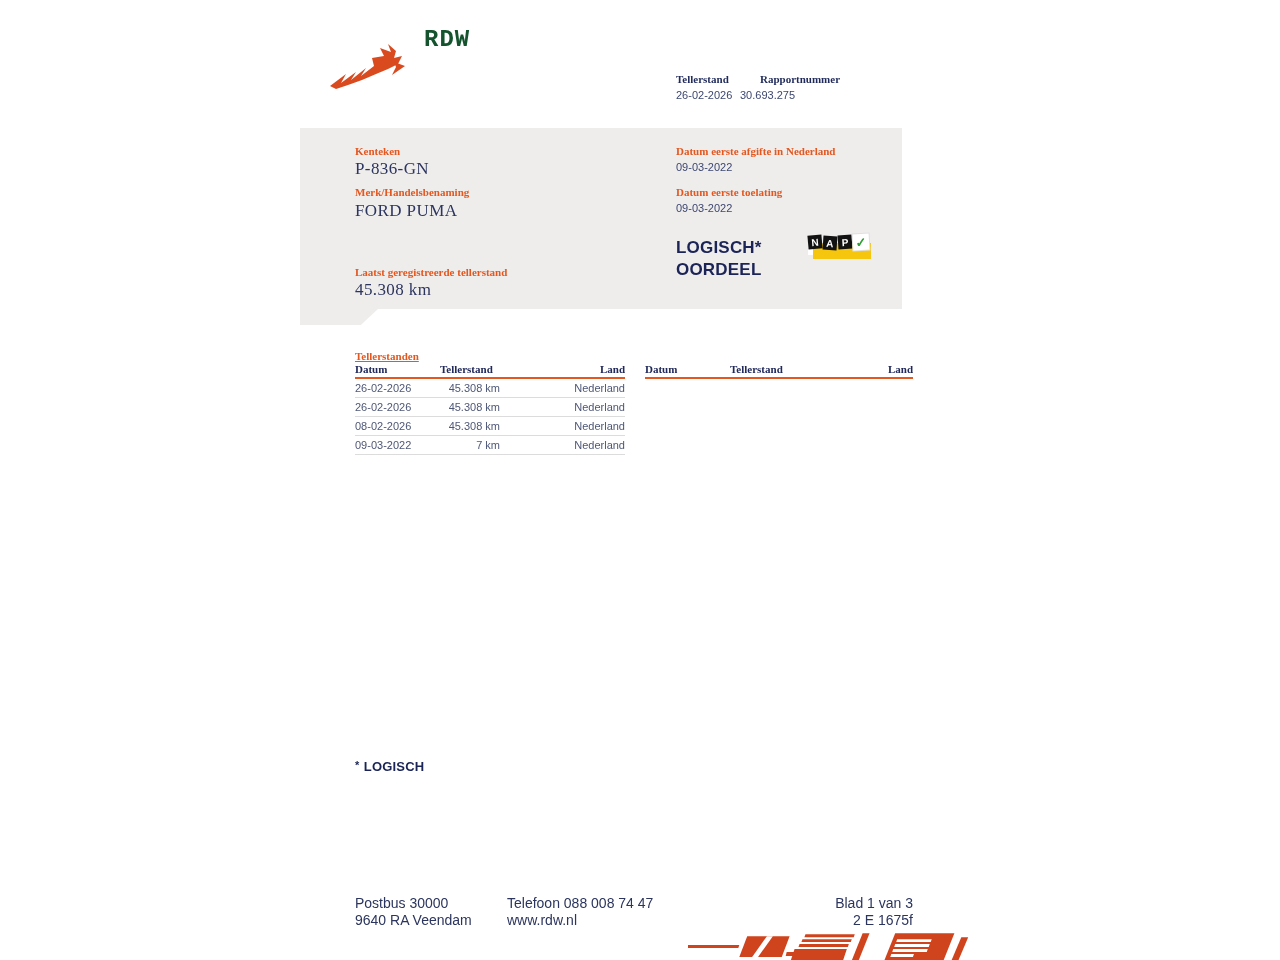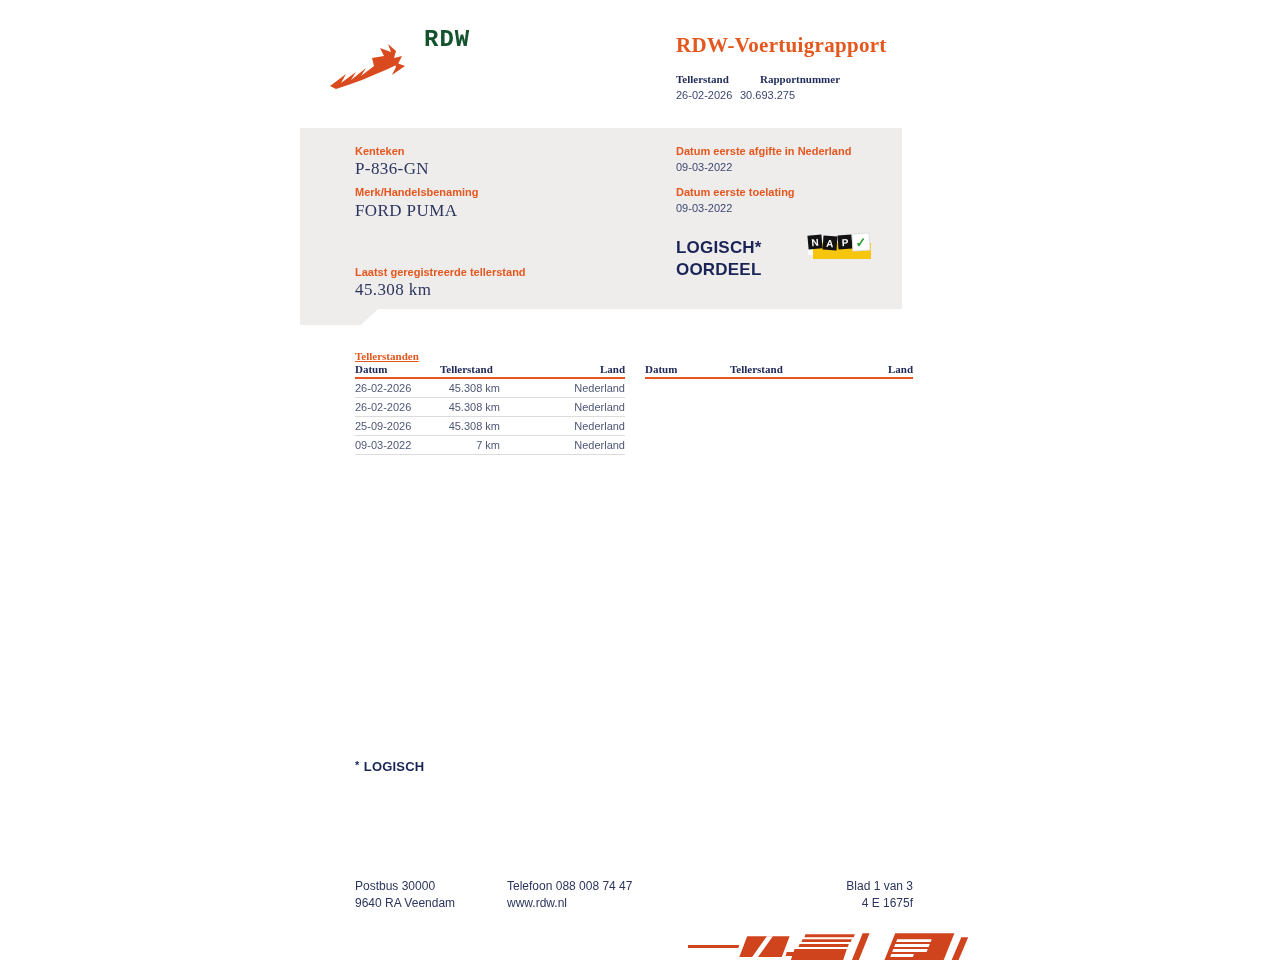--- a/index.html
+++ b/index.html
@@ -12,21 +12,21 @@
              letter-spacing:1px;color:#14532d;}
   .doc-title{font-family:"Liberation Serif",serif;font-weight:700;font-size:21px;
              color:#e4571e;letter-spacing:0.3px;}
   .meta-label{font-family:"Liberation Serif",serif;font-weight:700;font-size:11px;color:#1f2a5a;}
   .meta-value{font-size:11px;color:#3c4770;}
 
   
   .panel{left:300px;top:128px;width:602px;height:181px;background:#efecec;}
   .panel-tab{left:300px;top:309px;width:78px;height:16px;background:#efecec;
              clip-path:polygon(0 0,100% 0,78% 100%,0 100%);}
-  .field-label{font-family:Liberation Sans, sans-serif;font-weight:700;font-size:11px;color:#e4571e;}
+  .field-label{font-family:Liberation Serif, serif;font-weight:700;font-size:11px;color:#e4571e;}
   .field-value-lg{font-family:"Liberation Serif",serif;font-size:17px;color:#2b355e;letter-spacing:0.4px;}
   .field-value-sm{font-size:11px;color:#3c4770;}
   .verdict{font-size:17px;font-weight:700;color:#1a2456;line-height:22px;letter-spacing:0.2px;}
 
   
   .nap{left:808px;top:233px;width:66px;height:30px;}
   .nap-yellow{position:absolute;left:5px;top:10px;width:58px;height:16px;background:#f6c50e;}
   .nap-tile{position:absolute;top:2px;width:14px;height:14px;display:flex;align-items:center;
             justify-content:center;font-size:10px;font-weight:700;}
   .nap-black{background:#121212;color:#ffffff;}
@@ -51,39 +51,38 @@
   .tc1{width:60px;text-align:left;}
   .tbodyrow .tc1{text-align:right;}
   .tc2{flex:1;text-align:right;}
 
   
   .fn-title{font-size:13px;font-weight:700;color:#1a2456;letter-spacing:0.2px;}
   .fn-ast{font-size:11px;font-weight:700;color:#1a2456;vertical-align:2px;}
   .fn-text{width:530px;font-size:11px;line-height:16px;color:#e2703a;}
 
   
-  .foot{font-size:12px;color:#2b355e;}
+  .foot{font-size:14px;color:#2b355e;margin-top:16px;}
   .foot-right{text-align:right;padding-left:42px;}
 
   svg{display:block;}
 </style>
 </head>
 <body>
 
 <div class="page">
 
   <div class="abs" style="left:328px;top:34px;width:80px;height:56px;">
     <svg width="80" height="56" viewBox="0 0 80 56">
       <polygon fill="#d94a1e" points="2,52 18,40 13,49 28,38 23,46 38,34 33,42 46,32 44,24 56,22 52,14 63,18 60,10 68,17 66,24 74,22 70,30 60,35 48,40 34,46 20,51 8,55"></polygon>
       <polygon fill="#d94a1e" points="66,28 77,32 64,41 68,33"></polygon>
     </svg>
   </div>
   <div class="abs logo-word" style="left:424px;top:26px;">RDW</div>
 
-  <div class="abs doc-title" style="left:676px;top:33px;">RDW-Voertuigrapport</div>
   <div class="abs meta-label" style="left:676px;top:73px;">Tellerstand</div>
   <div class="abs meta-label" style="left:760px;top:73px;">Rapportnummer</div>
   <div class="abs meta-value" style="left:676px;top:89px;">26-02-2026</div>
   <div class="abs meta-value" style="left:740px;top:89px;">30.693.275</div>
 
   <div class="abs panel"></div>
   <div class="abs panel-tab"></div>
 
   <div class="abs field-label" style="left:355px;top:145px;">Kenteken</div>
   <div class="abs field-value-lg" style="left:355px;top:159px;">P-836-GN</div>
@@ -126,21 +125,21 @@
         <span class="tc0">26-02-2026</span>
         <span class="tc1">45.308 km</span>
         <span class="tc2">Nederland</span>
       </div>
       <div class="trow tbodyrow">
         <span class="tc0">26-02-2026</span>
         <span class="tc1">45.308 km</span>
         <span class="tc2">Nederland</span>
       </div>
       <div class="trow tbodyrow">
-        <span class="tc0">25-09-2026</span>
+        <span class="tc0">08-02-2026</span>
         <span class="tc1">45.308 km</span>
         <span class="tc2">Nederland</span>
       </div>
       <div class="trow tbodyrow">
         <span class="tc0">09-03-2022</span>
         <span class="tc1">7 km</span>
         <span class="tc2">Nederland</span>
       </div>
     </div>
   <div class="tbl tbl-right">
@@ -154,21 +153,21 @@
   <div class="abs" style="left:355px;top:757px;">
     <span class="fn-ast">*</span>
     <span class="fn-title">LOGISCH</span>
   </div>
 
   <div class="abs foot" style="left:355px;top:879px;">Postbus 30000</div>
   <div class="abs foot" style="left:355px;top:896px;">9640 RA Veendam</div>
   <div class="abs foot" style="left:507px;top:879px;">Telefoon 088 008 74 47</div>
   <div class="abs foot" style="left:507px;top:896px;">www.rdw.nl</div>
   <div class="abs foot foot-right" style="right:367px;top:879px;">Blad 1 van 3</div>
-  <div class="abs foot foot-right" style="right:367px;top:896px;">4 E 1675f</div>
+  <div class="abs foot foot-right" style="right:367px;top:896px;">2 E 1675f</div>
 
   <div class="abs" style="left:688px;top:930px;width:296px;height:40px;">
     <svg width="296" height="40" viewBox="0 0 300 40">
       <g fill="#cf431d">
         <polygon points="0,15 52,15 51,18 -1,18"></polygon>
         <polygon points="60,6 103,6 95,27 52,27"></polygon>
         <polygon points="100,22 142,22 141,26 99,26"></polygon>
         <polygon points="119,4 169,4 168,7 118,7"></polygon>
         <polygon points="116,9 166,9 165,12 115,12"></polygon>
         <polygon points="113,14 163,14 162,17 112,17"></polygon>

